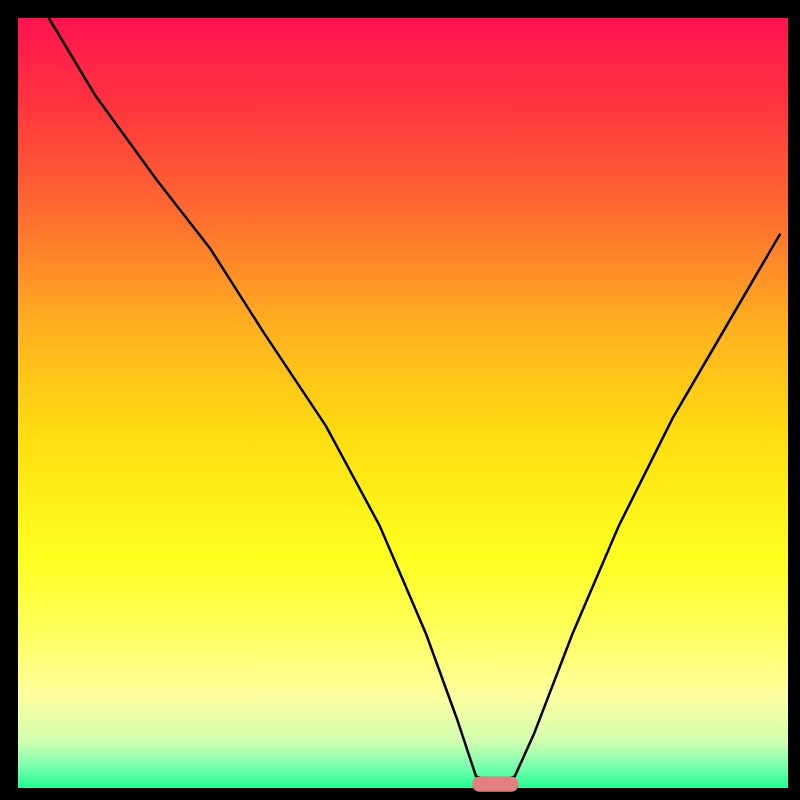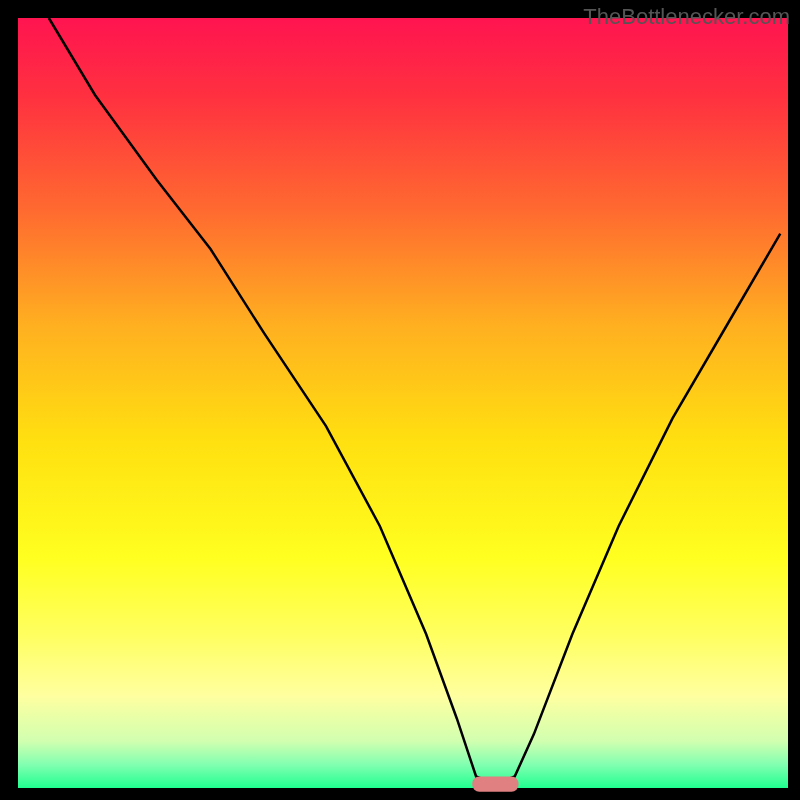--- a/index.html
+++ b/index.html
@@ -49,14 +49,13 @@
           <stop offset="94%" stop-color="#d0ffb0"></stop>
           <stop offset="97%" stop-color="#80ffb0"></stop>
           <stop offset="100%" stop-color="#20ff90"></stop>
         </linearGradient>
     </defs>
     <rect x="0" y="0" width="800" height="800" fill="#000"></rect>
     <rect id="plotbg" fill="url(#bgGrad)" x="18" y="18" width="770" height="770"></rect>
     <path id="curve" fill="none" stroke="#000" stroke-width="2.5" d="M 48.8 18.0 L 95.0 95.0 L 156.6 179.7 L 210.5 249.0 L 264.4 333.7 L 326.0 426.1 L 379.9 526.2 L 426.1 634.0 L 456.9 718.7 L 476.1 776.5 L 495.4 784.1 L 514.7 776.5 L 533.9 734.1 L 572.4 634.0 L 618.6 526.2 L 672.5 418.4 L 726.4 326.0 L 780.3 233.6"></path>
     <rect id="marker" rx="7" ry="7" x="472.29999999999995" y="776.4499999999999" width="46.199999999999996" height="15.4" fill="#e08080"></rect>
   </svg>
-  <div class="watermark">TheBottlenecker.com</div>
 </div>
 
 </body></html>

